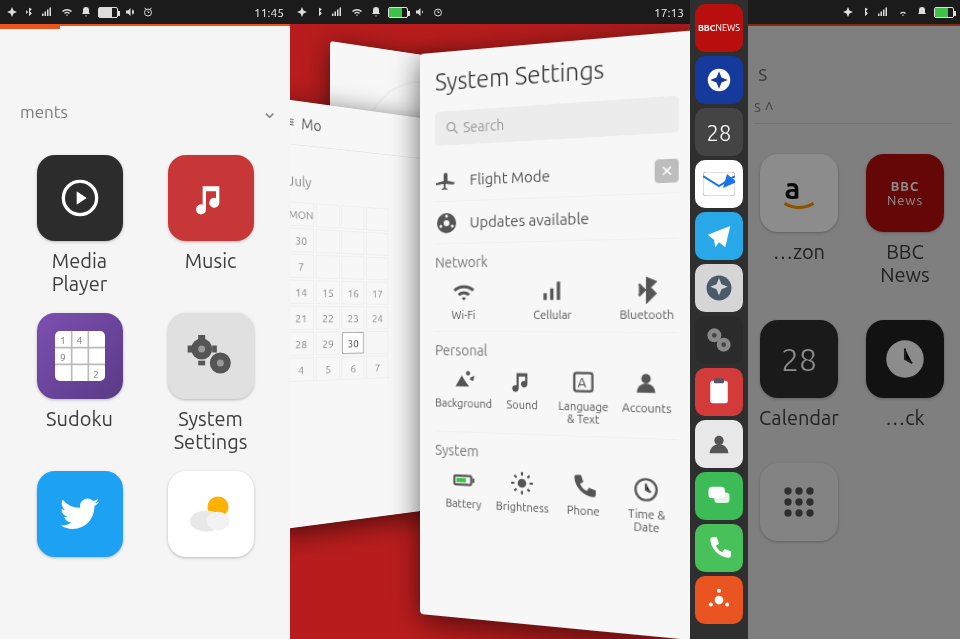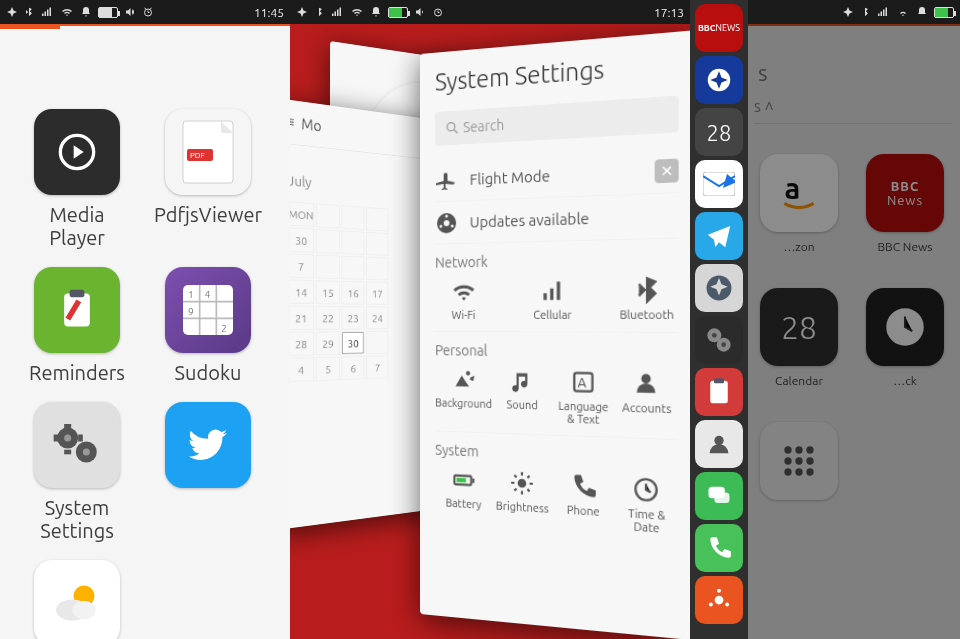--- a/index.html
+++ b/index.html
@@ -28,21 +28,21 @@
   .scope-head .chev { margin-left:auto; font-size:20px; color:#888; }
   .scope-accent { height:3px; background:#e95420; width:60px; margin-left:0; }
   .grid { display:grid; grid-template-columns: 1fr 1fr; gap: 18px 28px; padding: 20px 28px; }
   .app { display:flex; flex-direction:column; align-items:center; gap:8px; }
   .tile { width: 86px; height: 86px; border-radius: 18px; display:flex; align-items:center; justify-content:center; box-shadow: 0 1px 3px rgba(0,0,0,.25); position:relative; overflow:hidden; }
   .app-label { font-size: 20px; color: #3d3d3d; text-align:center; line-height:1.15; }
 
   
   .panel3 .grid { grid-template-columns: 1fr 1fr; gap: 34px 24px; padding: 32px 14px 20px 68px; }
   .panel3 .tile { width: 78px; height: 78px; }
-  .panel3 .app-label { font-size: 12px; }
+  .panel3 .app-label { font-size: 20px; }
   .panel3 .dim { position:absolute; inset:0; background: rgba(0,0,0,.45); z-index:3; pointer-events:none; }
   .panel3 .hdrS { position:absolute; top:60px; left:68px; color:#777; font-size:22px; }
 
   
   .launcher { position:absolute; left:0; top:0; bottom:0; width:58px; background:#2f2f2f; z-index:4; display:flex; flex-direction:column; align-items:center; padding-top:4px; gap:4px; }
   .licon { width:48px; height:48px; border-radius:10px; display:flex; align-items:center; justify-content:center; color:#fff; }
   .licon.big28 { background:#444; font-weight:300; font-size:22px; }
 
   
   .card { position:absolute; background: #f7f7f7; border-radius: 4px; box-shadow: 0 6px 30px rgba(0,0,0,.6); transform-style: preserve-3d; }
@@ -148,51 +148,42 @@
           <circle cx="12" cy="13" r="7" fill="none" stroke="#ddd" stroke-width="2"></circle>
           <path stroke="#ddd" stroke-width="2" d="M12 9v4h3M5 4l3 2M19 4l-3 2"></path>
         </svg>
       </span>
     <span class="spacer"></span>
     <span>11:45</span>
   </div>
   <div class="orange-top"></div>
   <div class="scope-accent"></div>
   <div style="height:60px"></div>
+  <div class="scope-head">
+    <span>ments</span>
+    <span class="chev">⌄</span>
+  </div>
 
   <div class="grid">
     <div class="app">
       <div class="tile t-media">
           <svg width="40" height="40" viewBox="0 0 24 24">
             <circle cx="12" cy="12" r="10" fill="none" stroke="#fff" stroke-width="2"></circle>
             <path fill="#fff" d="M10 8l6 4-6 4z"></path>
           </svg>
         </div>
       <div class="app-label">Media Player</div>
     </div>
     <div class="app">
-      <div class="tile t-pdf">
-        <svg width="54" height="66" viewBox="0 0 54 66">
-            <rect x="2" y="2" width="50" height="62" rx="3" fill="#fff" stroke="#d0d0d0"></rect>
-            <path d="M40 2l12 12h-12z" fill="#e8e8e8"></path>
-            <rect x="6" y="30" width="26" height="12" rx="2" fill="#d33"></rect>
-            <text x="9" y="39" font-size="8" fill="#fff" font-family="sans-serif">PDF</text>
-          </svg>
-      </div>
-      <div class="app-label">PdfjsViewer</div>
-    </div>
-    <div class="app">
-      <div class="tile t-rem">
-          <svg width="44" height="44" viewBox="0 0 24 24">
-            <rect x="5" y="3" width="14" height="18" rx="2" fill="#fff"></rect>
-            <rect x="8" y="1" width="8" height="4" rx="1" fill="#556"></rect>
-            <path d="M7 17l6-10" stroke="#d33" stroke-width="3"></path>
-          </svg>
-        </div>
-      <div class="app-label">Reminders</div>
+      <div class="tile t-music">
+          <svg width="40" height="40" viewBox="0 0 24 24">
+            <path fill="#fff" d="M9 19a3 3 0 11-2-3V5h10v10a3 3 0 11-2-3V8H9z"></path>
+          </svg>
+        </div>
+      <div class="app-label">Music</div>
     </div>
     <div class="app">
       <div class="tile t-sud" style="background:linear-gradient(135deg,#7d4fb0,#5a3a86);">
           <svg width="50" height="50" viewBox="0 0 30 30">
             <rect width="30" height="30" fill="#fff" rx="3"></rect>
             <path stroke="#bbb" d="M10 0v30M20 0v30M0 10h30M0 20h30"></path>
             <text x="3" y="8" font-size="6" fill="#777">1</text>
             <text x="13" y="8" font-size="6" fill="#777">4</text>
             <text x="3" y="18" font-size="6" fill="#777">9</text>
             <text x="23" y="28" font-size="6" fill="#777">2</text>

